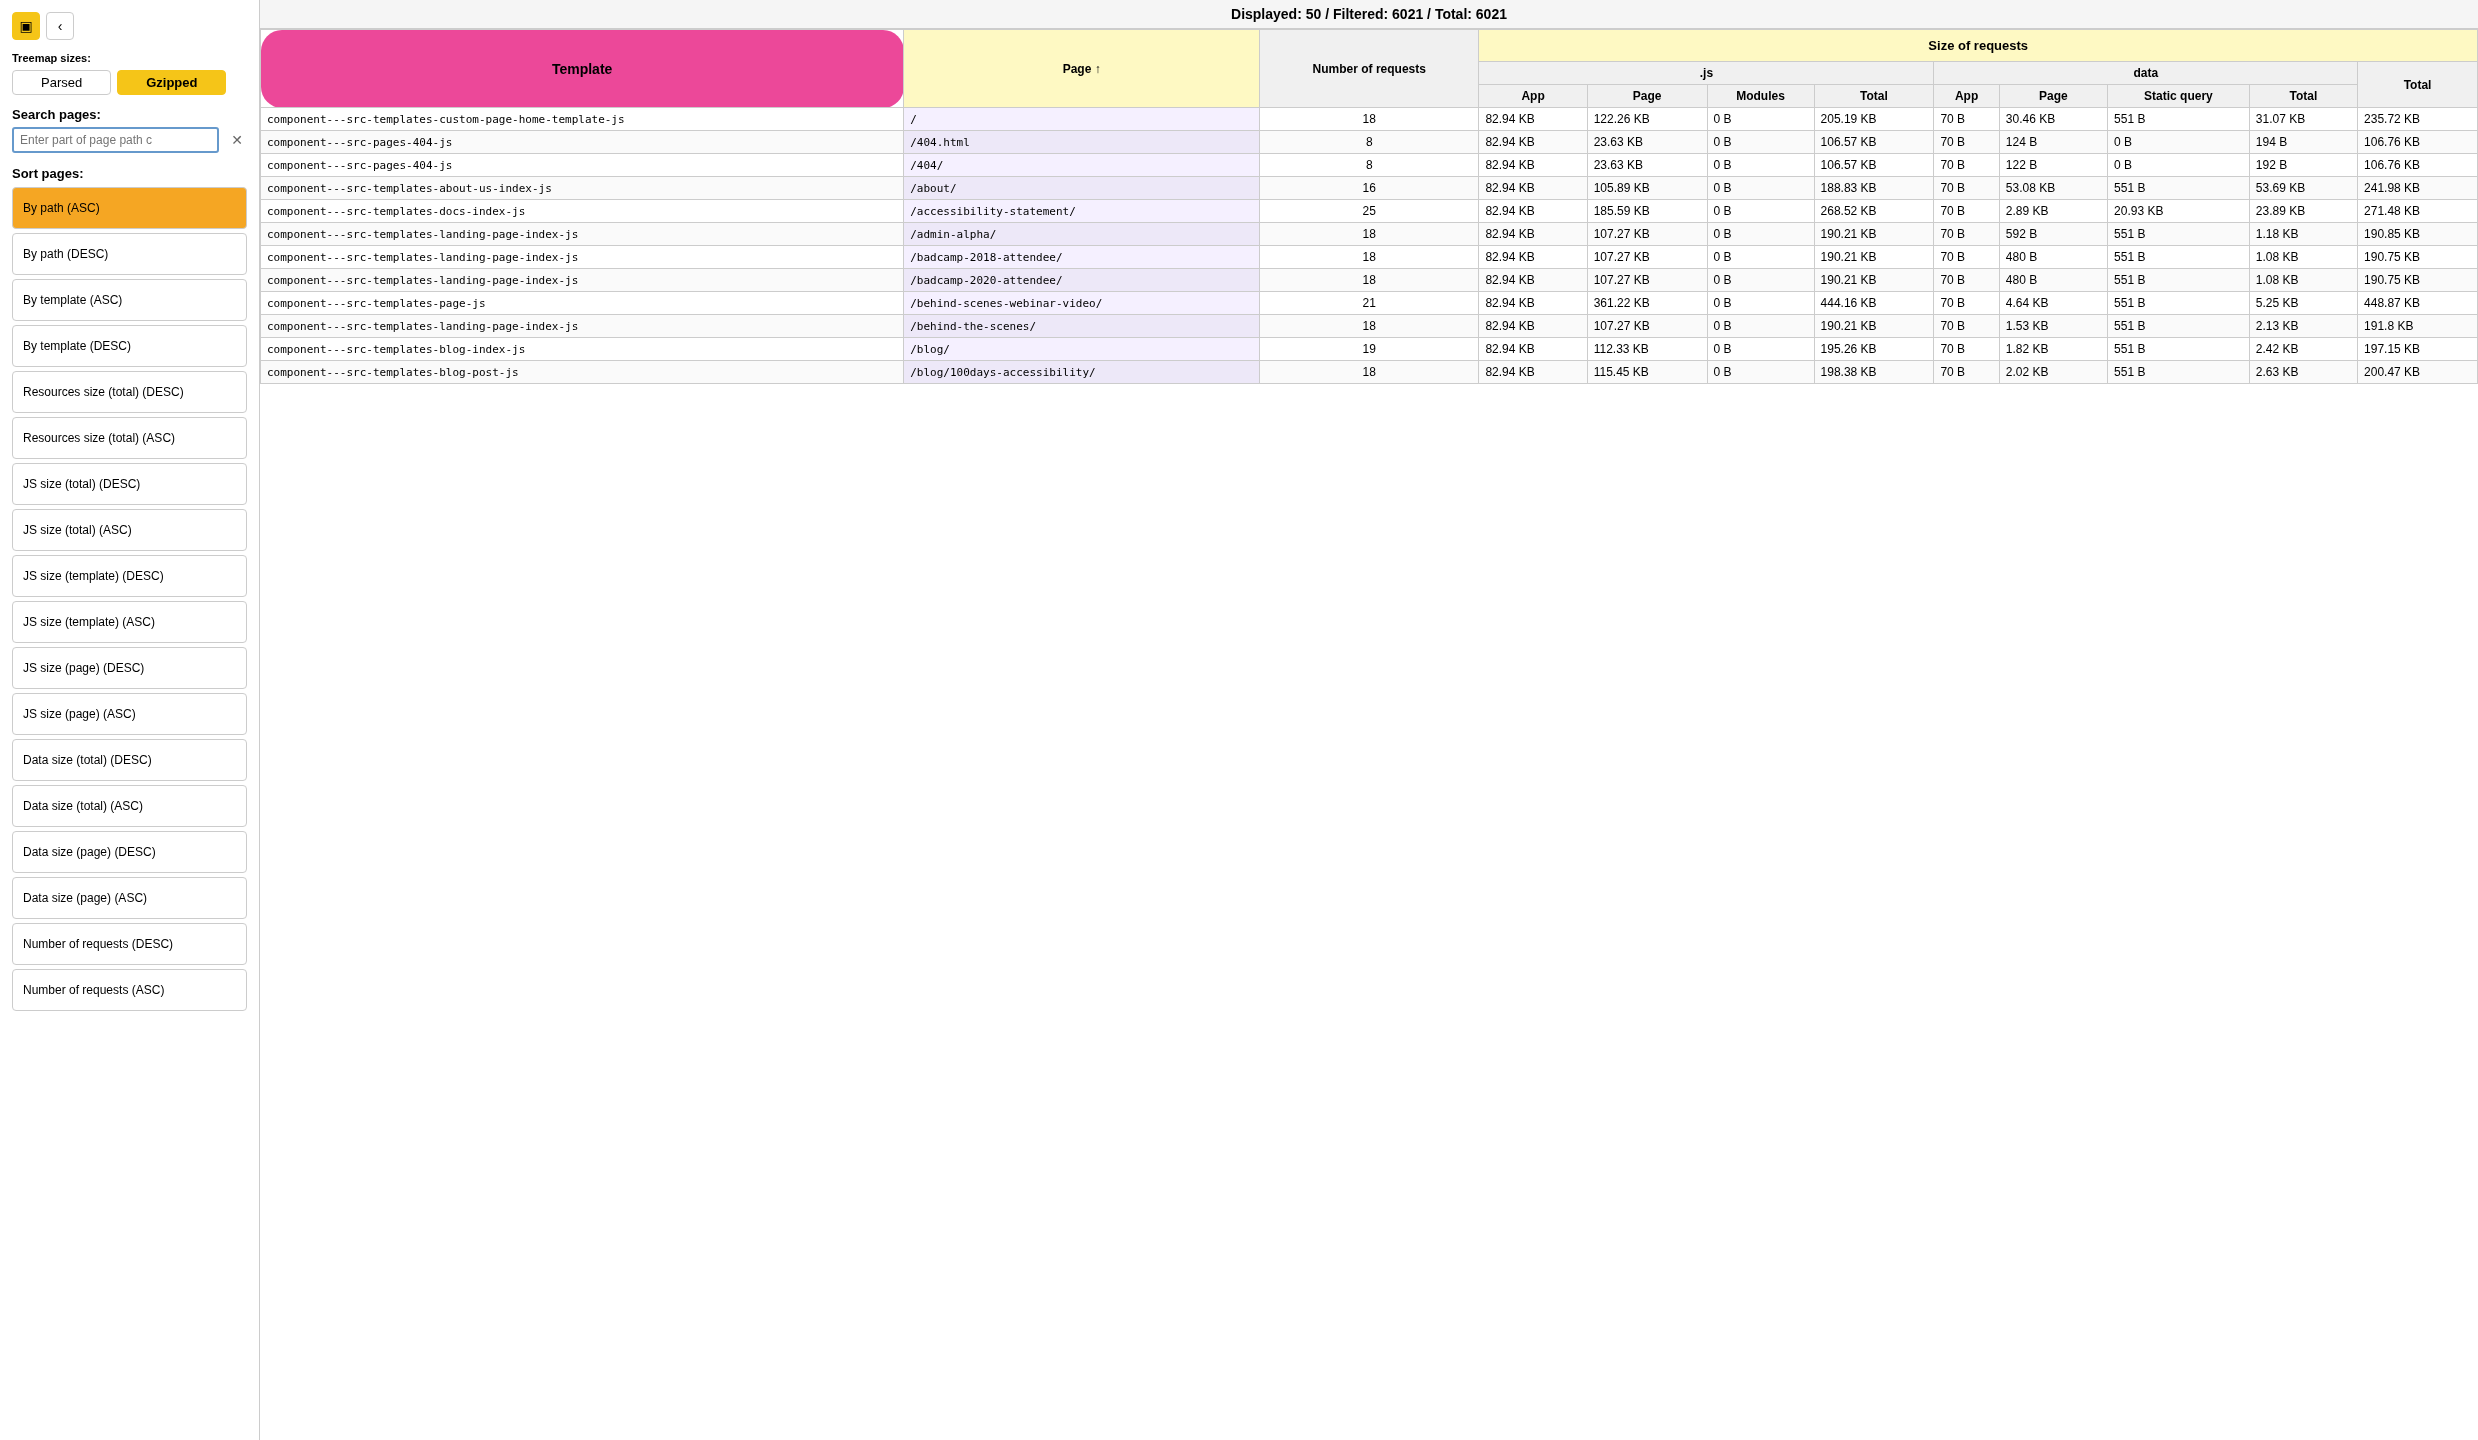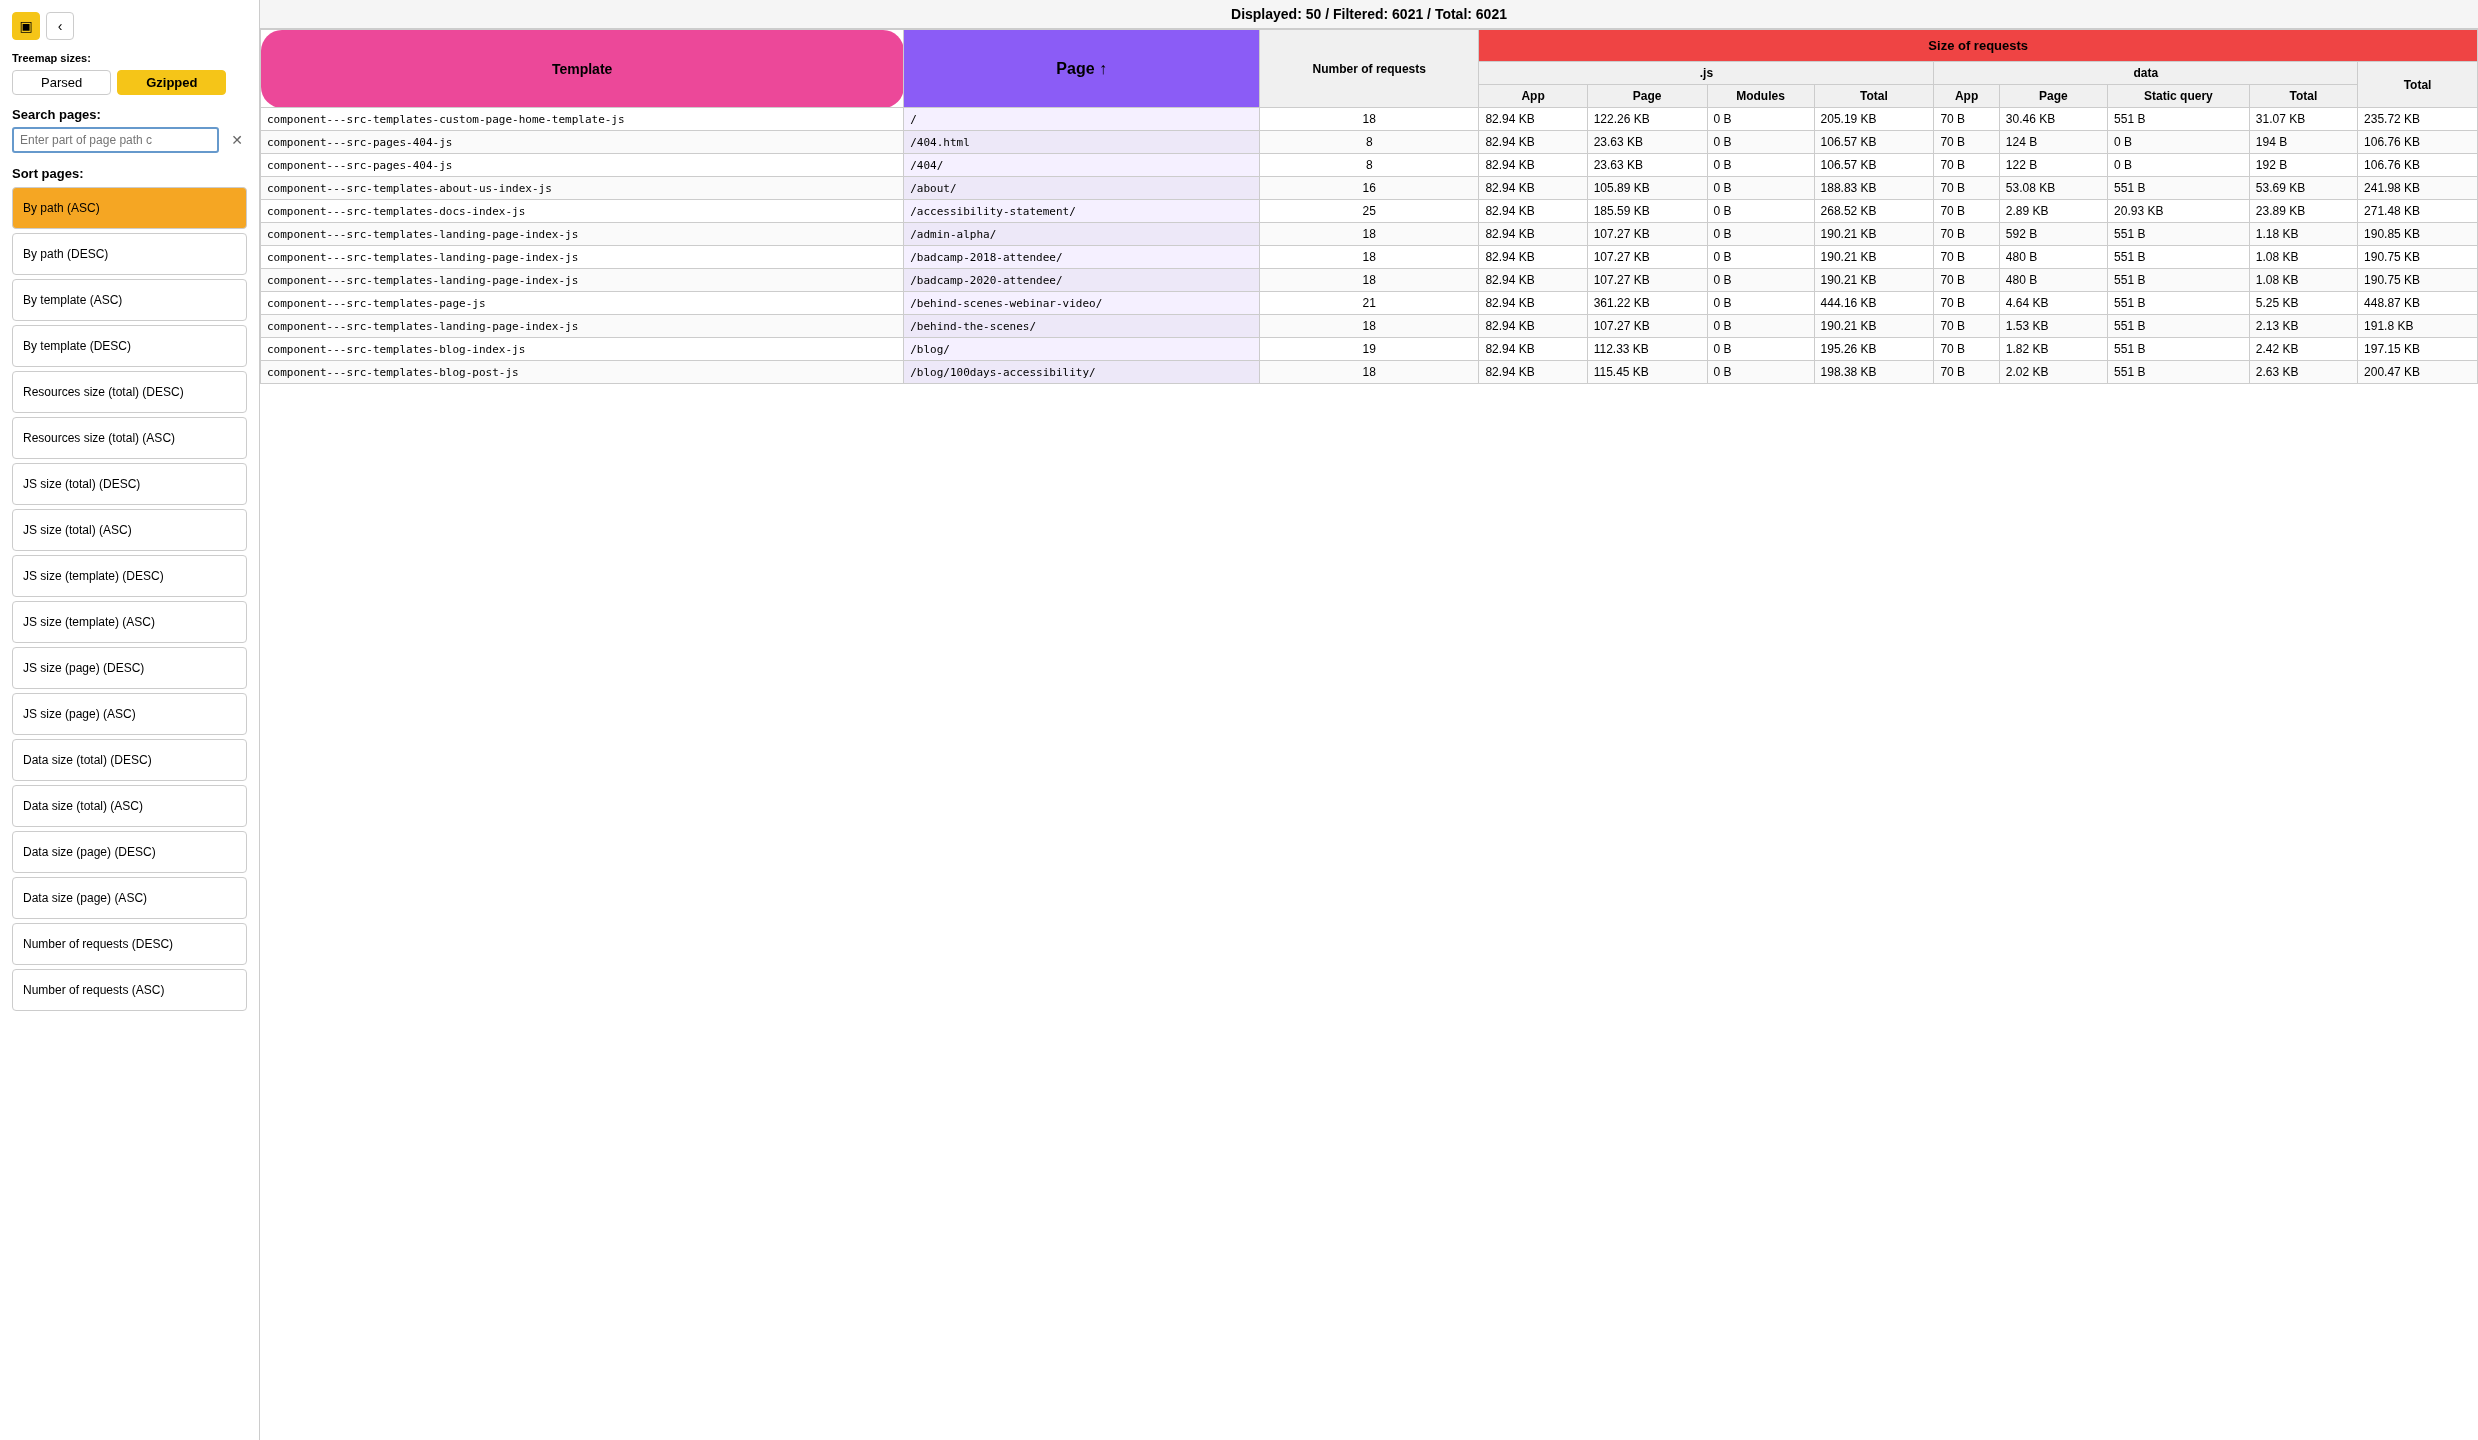--- a/index.html
+++ b/index.html
@@ -103,21 +103,21 @@
       vertical-align: middle;
     }
     th {
       background: #f0f0f0;
       font-weight: bold;
       text-align: center;
     }
     th.template-th { background: #ec4899; border-radius: 21px; }
     th.page-th { background: #e8e0f0; }
     th.number-th { background: #f0f0f0; }
-    th.size-th { background: #ef4444; }
+    th.size-th { background: #fef9c3; }
     th.js-th { background: #f0f0f0; }
     th.data-th { background: #f0f0f0; }
 
     td.template-cell { font-family: monospace; font-size: 11px; }
     td.page-cell { font-family: monospace; font-size: 11px; background: #f5f0ff; }
     td.num-cell { text-align: center; }
 
     tr:nth-child(even) td { background-color: #fafafa; }
     tr:nth-child(even) td.page-cell { background: #ede8f8; }
 
@@ -169,21 +169,21 @@
 </div>
 
 <div id="main">
   <div class="display-bar">Displayed: 50 / Filtered: 6021 / Total: 6021</div>
 
   <div style="overflow:auto; flex:1;">
     <table>
       <thead>
         <tr class="header-top-row">
           <th rowspan="3" class="template-th" style="min-width:200px; font-size:14px;">Template</th>
-          <th rowspan="3" class="page-th" style="min-width:200px; font-size:16px; background:#8b5cf6; cursor:pointer;margin-left:28px;">Page ↑</th>
+          <th rowspan="3" class="page-th" style="min-width:200px; font-size:12px; background:#fef9c3; cursor:pointer;margin-left:28px;">Page ↑</th>
           <th rowspan="3" class="number-th" style="min-width:70px;">Number of requests</th>
           <th colspan="9" class="size-th col-group-header">Size of requests</th>
         </tr>
         <tr>
           <th colspan="4" class="js-th">.js</th>
           <th colspan="4" class="data-th">data</th>
           <th rowspan="2">Total</th>
         </tr>
         <tr>
           <th>App</th>

